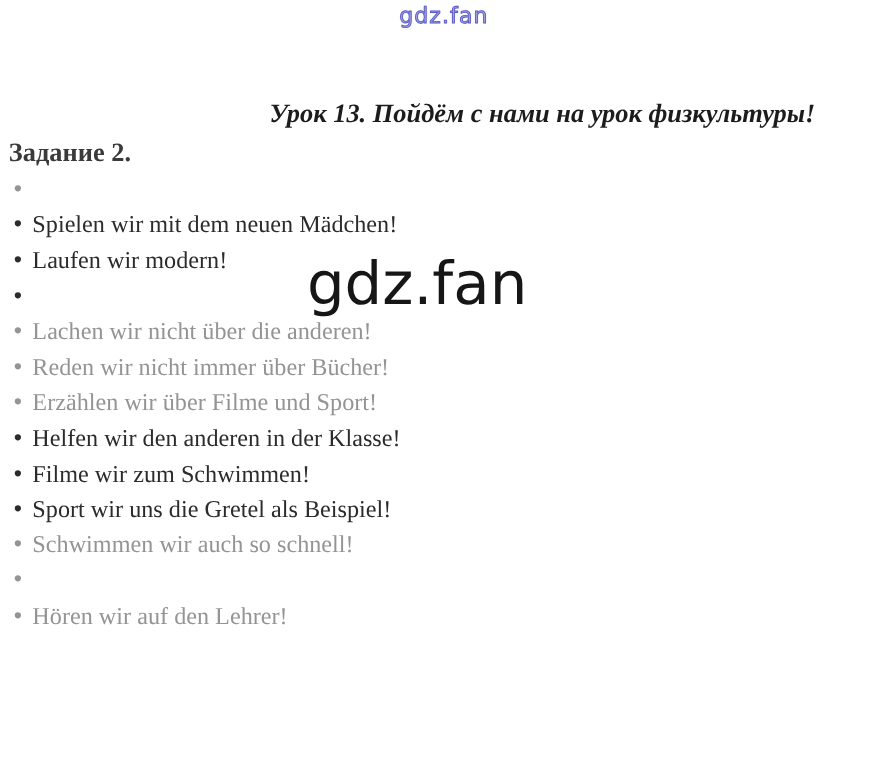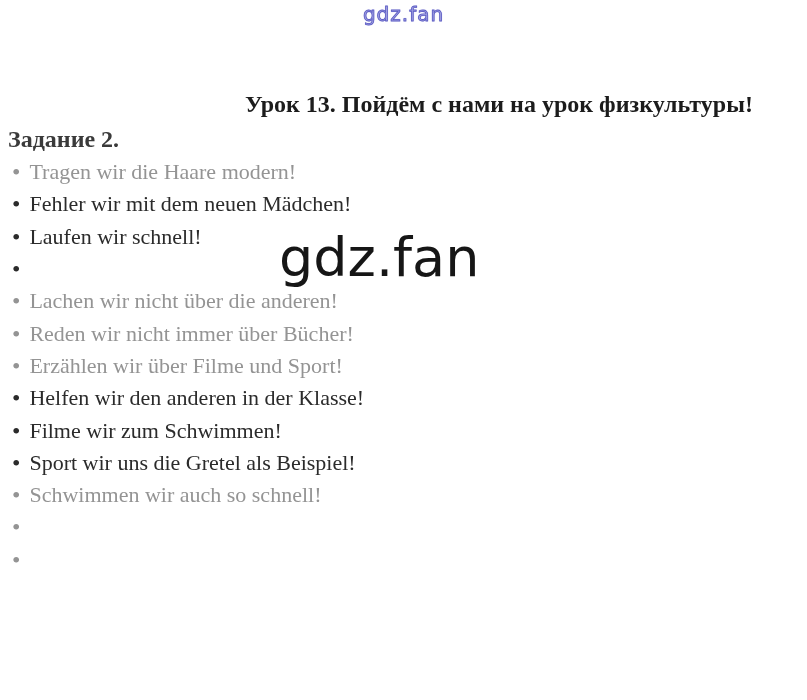--- a/index.html
+++ b/index.html
@@ -27,20 +27,21 @@
   .title {
     position: absolute;
     top: 91px;
     left: 245px;
     margin: 0;
     font-family: "Liberation Serif", serif;
     font-size: 24px;
     font-weight: bold;
     color: #1c1c1c;
     white-space: nowrap;
+    font-style: italic;
   }
   .task {
     position: absolute;
     top: 126px;
     left: 8px;
     font-family: "Liberation Serif", serif;
     font-size: 24px;
     font-weight: bold;
     color: #3a3a3a;
     text-align: center;
@@ -95,29 +96,28 @@
 
   <div class="wm-top">gdz.fan</div>
 
   <h1 class="title">Урок 13. Пойдём с нами на урок физкультуры!</h1>
 
   <div class="task">Задание 2.</div>
 
   <ul class="items">
     <li class="item faded">
         <span class="bullet">•</span>
-        <span>Tragen wir die Haare modern!</span>
       </li>
     <li class="item">
         <span class="bullet">•</span>
-        <span>Fehler wir mit dem neuen Mädchen!</span>
+        <span>Spielen wir mit dem neuen Mädchen!</span>
       </li>
     <li class="item">
         <span class="bullet">•</span>
-        <span>Laufen wir schnell!</span>
+        <span>Laufen wir modern!</span>
       </li>
     <li class="item">
         <span class="bullet">•</span>
       </li>
     <li class="item faded">
         <span class="bullet">•</span>
         <span>Lachen wir nicht über die anderen!</span>
       </li>
     <li class="item faded">
         <span class="bullet">•</span>
@@ -141,20 +141,21 @@
       </li>
     <li class="item faded">
         <span class="bullet">•</span>
         <span>Schwimmen wir auch so schnell!</span>
       </li>
     <li class="item faded">
         <span class="bullet">•</span>
       </li>
     <li class="item faded">
         <span class="bullet">•</span>
+        <span>Hören wir auf den Lehrer!</span>
       </li>
   </ul>
 
   <div class="wm-center">gdz.fan</div>
 
   <div class="footer">Гдз.фан</div>
 
 </div>
 
 </body></html>

